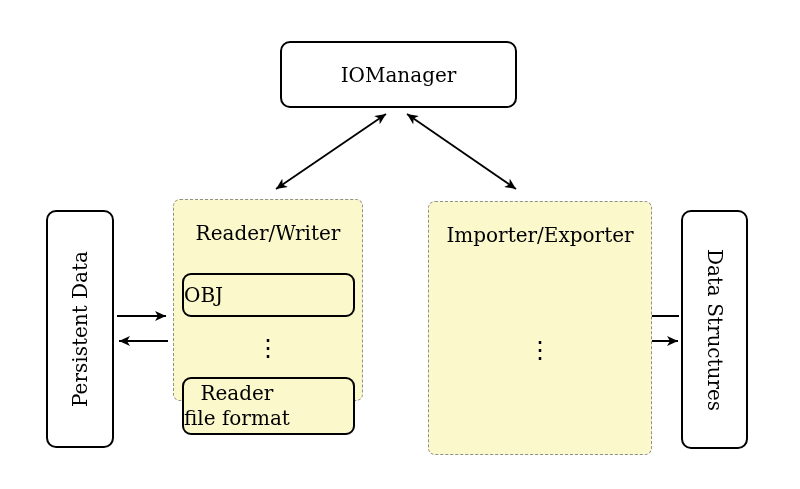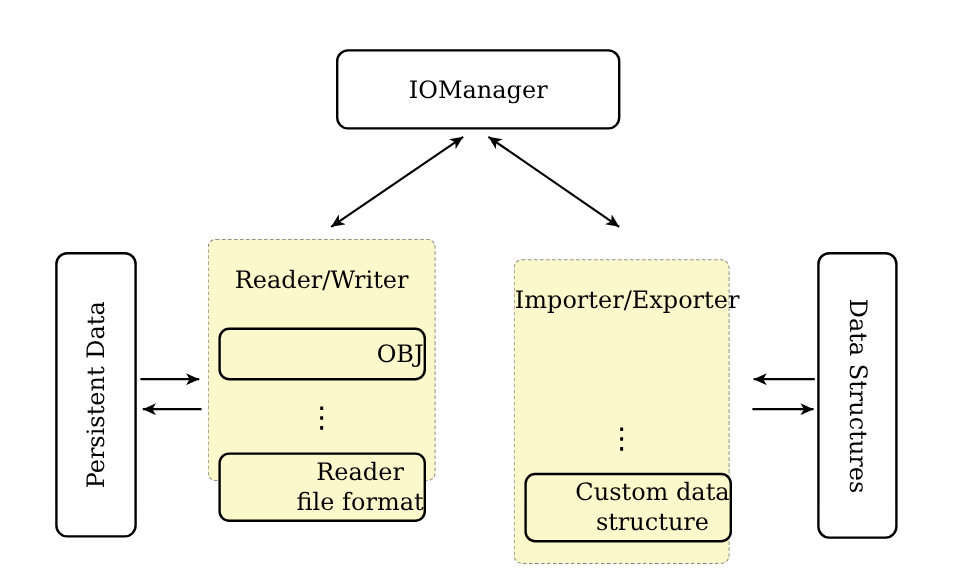--- a/index.html
+++ b/index.html
@@ -32,21 +32,21 @@
     position:absolute;top:21px;left:0;width:100%;
     text-align:center;font-size:20px;line-height:24px;
   }
   .inner-box{
     position:absolute;
     box-sizing:border-box;
     left:8px;width:173px;
     background:var(--group-fill,#fbf8cc);
     border:2.5px solid var(--node-border,#000);
     border-radius:9px;
-    display:flex;align-items:center;justify-content:flex-end;
+    display:flex;align-items:center;justify-content:flex-start;
     text-align:center;
     font-size:20px;line-height:25px;
     white-space:pre-line;
   }
   .inner-top{top:73px;height:44px;}
   .inner-bottom{top:177px;height:58px;}
   .ellipsis{
     position:absolute;top:128px;left:0;width:100%;height:40px;
     display:flex;align-items:center;justify-content:center;
     font-family:"DejaVu Sans","Liberation Sans",sans-serif;
@@ -59,21 +59,21 @@
   .vlabel.ccw{transform:translate(-50%,-50%) rotate(-90deg);}
   .vlabel.cw{transform:translate(-50%,-50%) rotate(90deg);}
   #arrow-layer{position:absolute;left:0;top:0;pointer-events:none;}
   .arrow{stroke:var(--arrow,#000);stroke-width:1.8px;fill:none;}
   .arrowhead{fill:var(--arrow,#000);}
   
   #n-iomanager{left:280px;top:41px;width:237px;height:67px;}
   #n-persistent{left:46px;top:210px;width:68px;height:238px;}
   #n-datastruct{left:681px;top:210px;width:67px;height:239px;}
   #g-reader{left:173px;top:199px;width:190px;height:202px;}
-  #g-importer{left:428px;top:216px;width:180px;height:254px;}
+  #g-importer{left:428px;top:201px;width:224px;height:254px;}
 </style>
 </head>
 <body>
 
 <div id="canvas">
 
   <svg id="arrow-layer" width="800" height="489" viewBox="0 0 800 489">
     <defs>
       <marker id="ah" markerUnits="userSpaceOnUse" markerWidth="12" markerHeight="10" viewBox="0 0 12 10" refX="11" refY="5" orient="auto-start-reverse">
         <path class="arrowhead" d="M0,0 L11,5 L0,10 L3,5 Z"></path>
@@ -107,19 +107,15 @@
     <div class="ellipsis">⋮</div>
     <div class="inner-box inner-bottom">
       <span>Reader
 file format</span>
     </div>
   </div>
 
   <div id="g-importer" class="group">
     <div class="group-title">Importer/Exporter</div>
     <div class="ellipsis">⋮</div>
-    <div class="inner-box inner-bottom">
-      <span>Custom data
-structure</span>
-    </div>
   </div>
 
 </div>
 
 </body></html>

